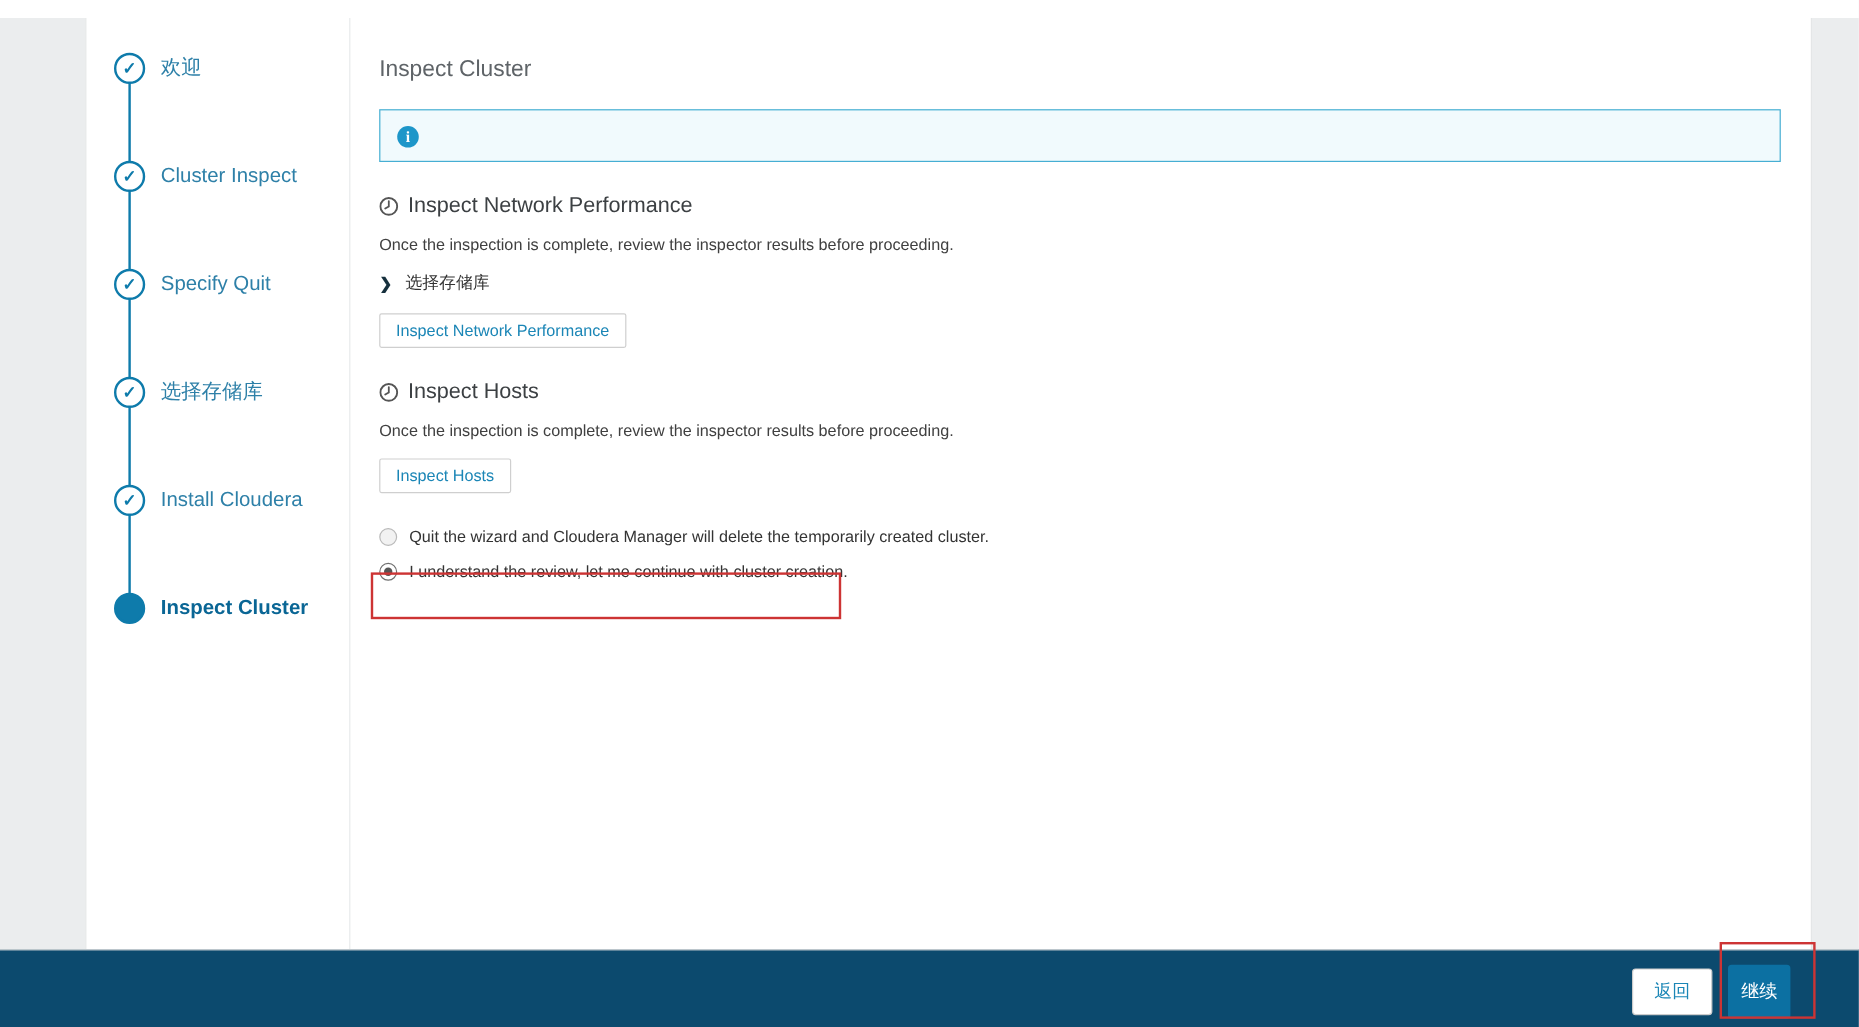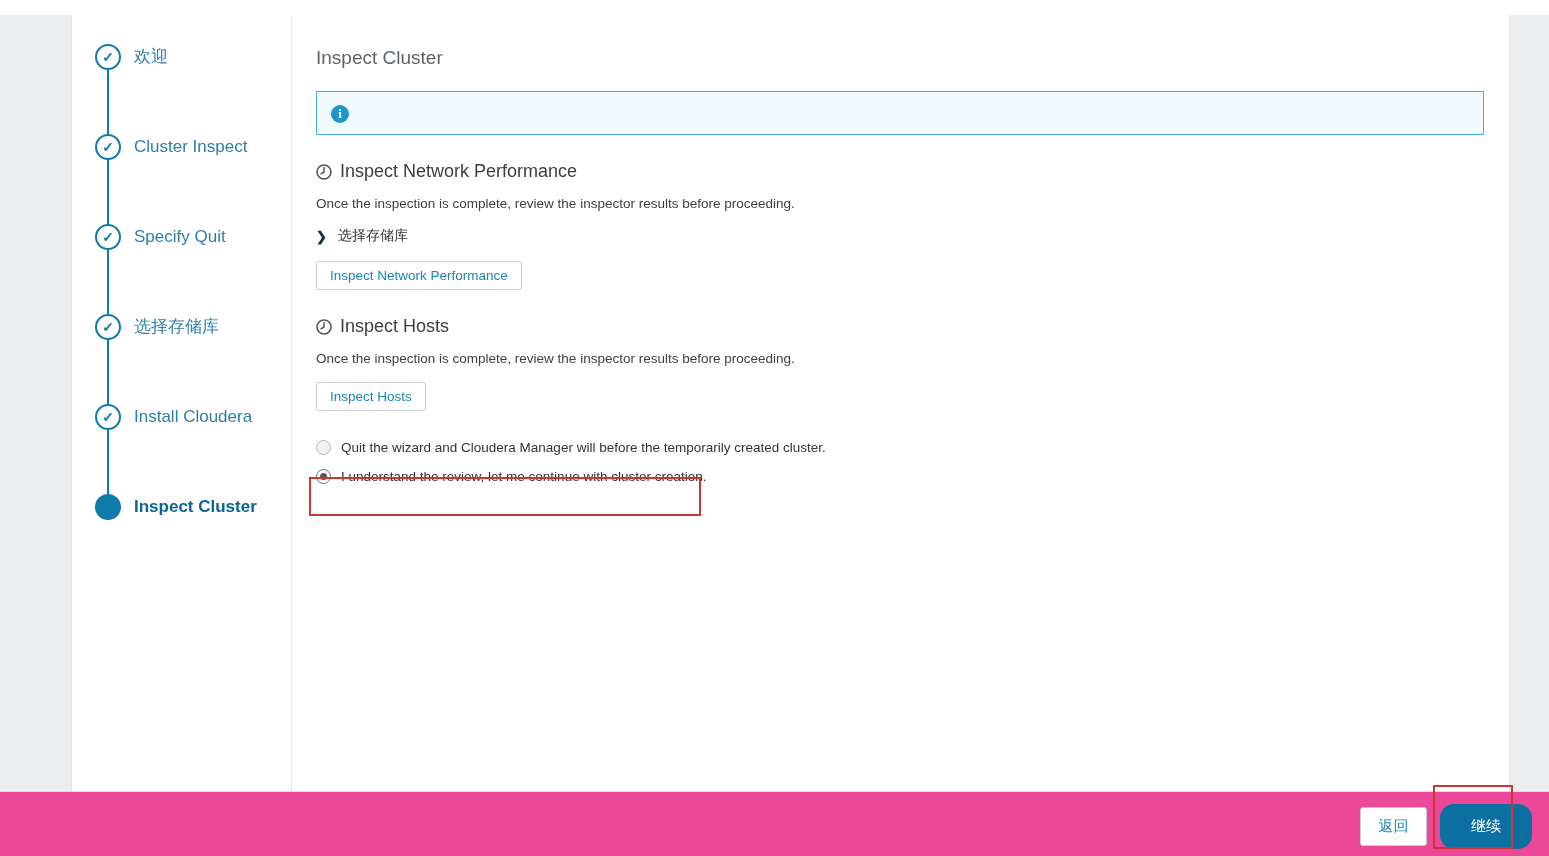--- a/index.html
+++ b/index.html
@@ -61,29 +61,29 @@
     color:#1b86b6; font-size:13.5px; font-family:inherit; cursor:pointer;
   }
 
   .radios { margin-top:29px; display:flex; flex-direction:column; gap:14px; }
   .radio-row { display:flex; align-items:center; gap:10px; font-size:13.5px; color:#333; cursor:pointer; width:max-content; }
   .radio { width:15px; height:15px; border-radius:50%; border:1px solid #b9b9b9; background:#f2f2f2; position:relative; flex-shrink:0; }
   .radio.selected { border-color:#6f6f6f; background:#fff; }
   .radio.selected::after { content:""; position:absolute; left:3px; top:3px; width:7px; height:7px; border-radius:50%; background:#555; }
 
   
-  .footer { position:absolute; left:0; top:791px; width:1549px; height:65px; background:#ec4899; border-top:1px solid #dddddd; }
+  .footer { position:absolute; left:0; top:791px; width:1549px; height:65px; background:#0c4a6e; border-top:1px solid #dddddd; }
   .btn-back {
     position:absolute; left:1360px; top:15px; width:67px; height:39px;
     background:#fff; border:1px solid #cccccc; border-radius:3px;
     color:#1b86b6; font-size:15px; font-family:inherit; cursor:pointer;
   }
   .btn-continue {
-    position:absolute; left:1440px; top:12px; width:92px; height:45px;
-    background:#0c70a2; border:none; border-radius:14px;
+    position:absolute; left:1440px; top:12px; width:52px; height:45px;
+    background:#0c70a2; border:none; border-radius:3px;
     color:#ffffff; font-size:15px; font-family:Liberation Serif, serif; cursor:pointer;
   }
 
   
   .annot { position:absolute; border:2px solid #cd3434; pointer-events:none; z-index:5; }
   .annot-radio { left:309px; top:477px; width:392px; height:39px; }
   .annot-continue { left:1433px; top:785px; width:80px; height:64px; }
 </style>
 </head>
 <body>
@@ -158,21 +158,21 @@
       <span>Inspect Hosts</span>
     </div>
     <div class="section-desc">Once the inspection is complete, review the inspector results before proceeding.</div>
 
     <button class="btn-outline">Inspect Hosts</button>
 
     
     <div class="radios">
       <div class="radio-row">
         <span class="radio"></span>
-        <span>Quit the wizard and Cloudera Manager will before the temporarily created cluster.</span>
+        <span>Quit the wizard and Cloudera Manager will delete the temporarily created cluster.</span>
       </div>
       <div class="radio-row">
         <span class="radio selected"></span>
         <span>I understand the review, let me continue with cluster creation.</span>
       </div>
     </div>
   </div>
 </div>
 
 <div class="footer">

